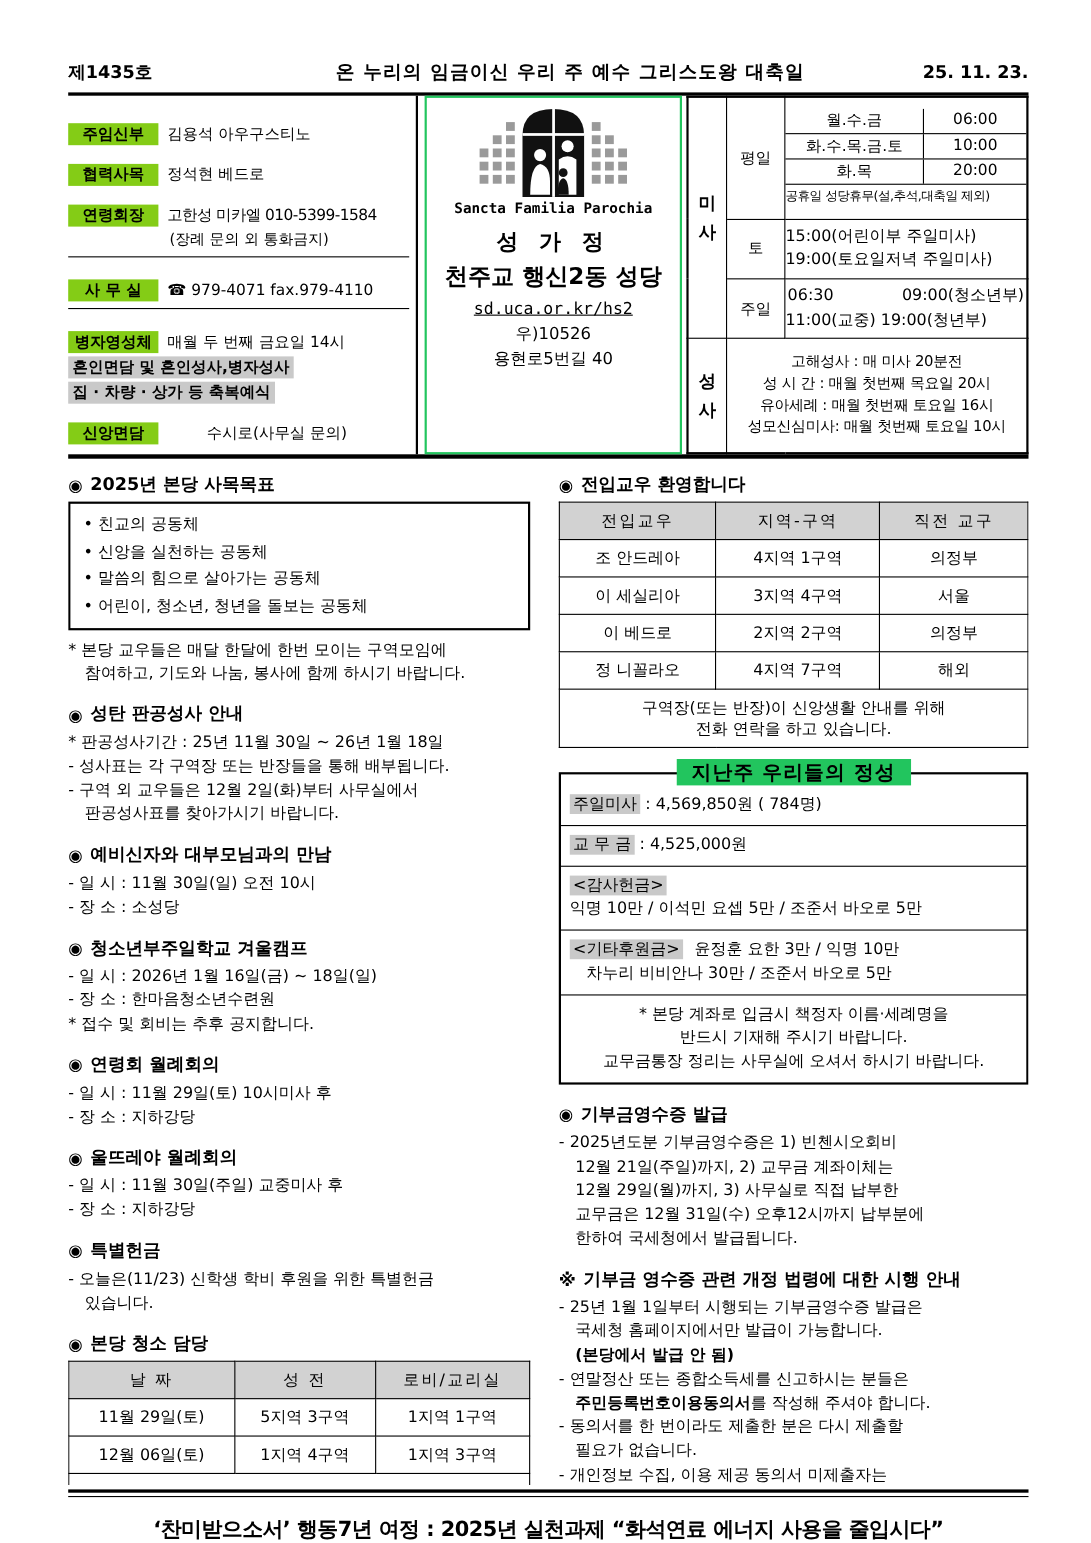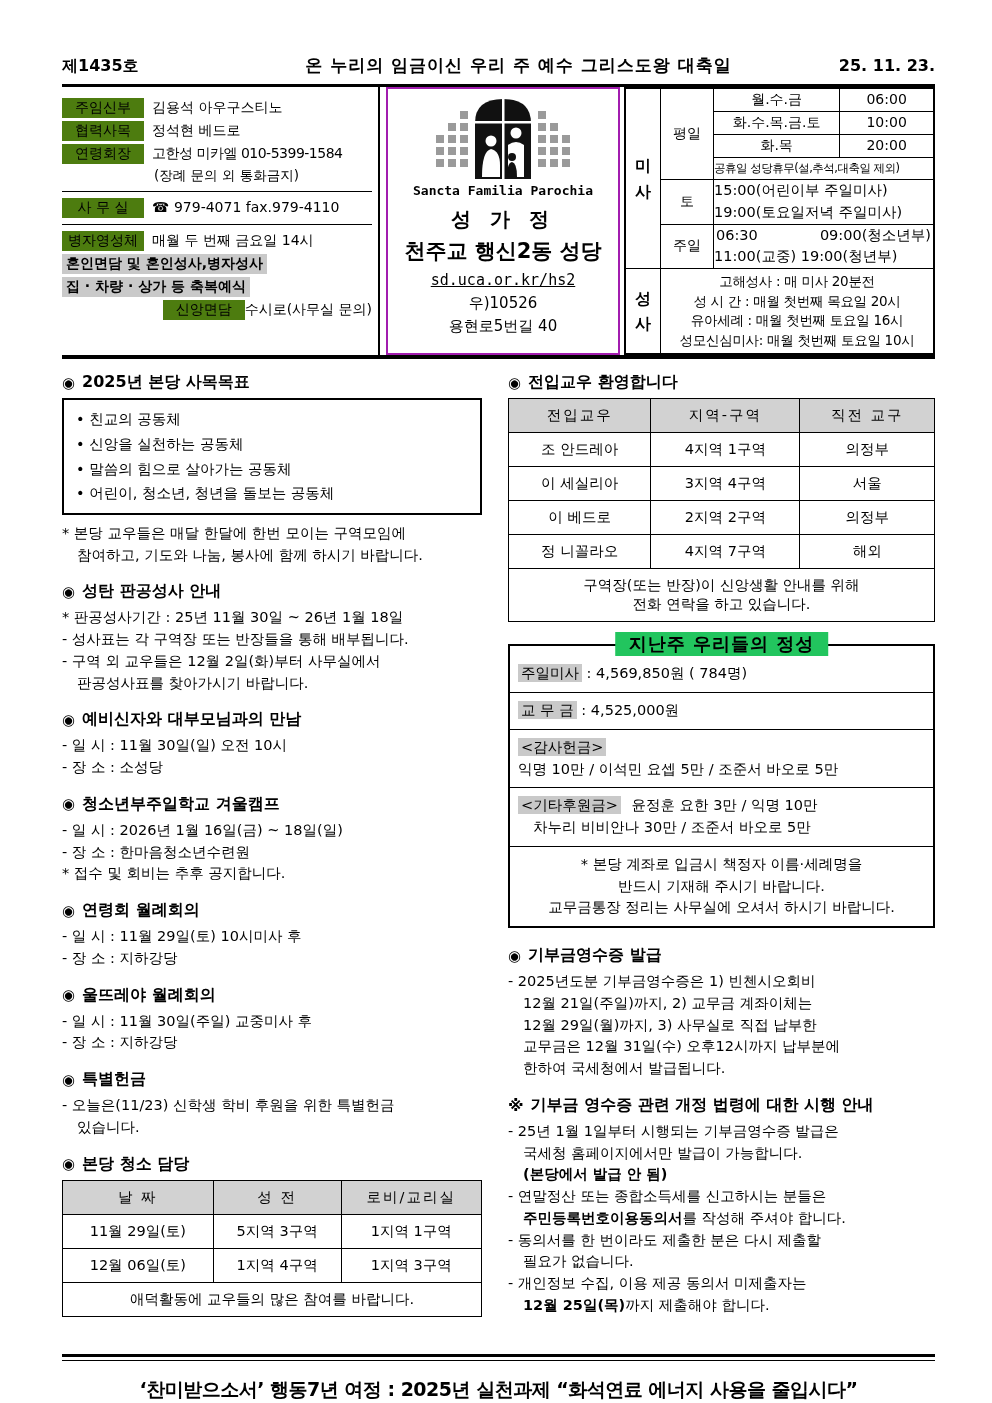--- a/index.html
+++ b/index.html
@@ -12,28 +12,28 @@
   
   .hdr{display:flex;align-items:baseline;font-weight:bold;}
   .hdr .issue{font-size:16px;width:150px;}
   .hdr .title{flex:1;text-align:center;font-size:17px;letter-spacing:1px;}
   .hdr .date{width:110px;text-align:right;font-size:16px;}
   .hdr-rule{border-top:3px solid #000;margin-top:7px;}
   
   .topblock{display:flex;border-bottom:4px solid #000;min-height:238px;}
   .contacts{width:318px;border-right:2px solid #000;padding:8px 6px 6px 0;font-size:14px;box-sizing:border-box;}
   .crow{margin:3px 0;display:flex;align-items:baseline;}
-  .clabel{display:inline-block;min-width:74px;background:#4d7c0f;font-weight:normal;padding:1px 4px;text-align:center;white-space:nowrap;}
+  .clabel{display:inline-block;min-width:74px;background:#84cc16;font-weight:bold;padding:1px 4px;text-align:center;white-space:nowrap;margin-top:14px;}
   .cval{margin-left:8px;white-space:nowrap;}
   .cnote{padding-left:92px;font-size:13.5px;margin:1px 0 4px;}
   .chr{border-top:1.5px solid #000;margin:6px 0;}
   .wide-label{background:#c9c9c9;font-weight:bold;padding:1px 4px;display:inline-block;}
-  .crow.spread{justify-content:flex-end;}
-  
-  .churchbox{width:234px;border:2px solid #a21caf;margin:0 0 0 6px;text-align:center;padding:6px 4px;box-sizing:border-box;}
+  .crow.spread{justify-content:flex-start;gap:44px;}
+  
+  .churchbox{width:234px;border:2px solid #22c55e;margin:0 0 0 6px;text-align:center;padding:6px 4px;box-sizing:border-box;}
   .latin{font-family:"DejaVu Sans Mono","Liberation Mono",monospace;font-weight:bold;font-size:13px;margin-top:2px;}
   .cname1{font-size:20px;font-weight:bold;letter-spacing:6px;margin-top:8px;}
   .cname2{font-size:21px;font-weight:bold;margin-top:4px;white-space:nowrap;}
   .curl{font-size:15px;text-decoration:underline;margin-top:6px;font-family:"DejaVu Sans Mono","Liberation Mono",monospace;}
   .czip{font-size:15px;margin-top:5px;}
   .caddr{font-size:15px;margin-top:4px;}
   
   .masswrap{flex:1;margin-left:4px;}
   table.mass{border-collapse:collapse;width:100%;height:100%;border:2px solid #000;}
   table.mass td{border:1px solid #000;padding:0;vertical-align:middle;}

